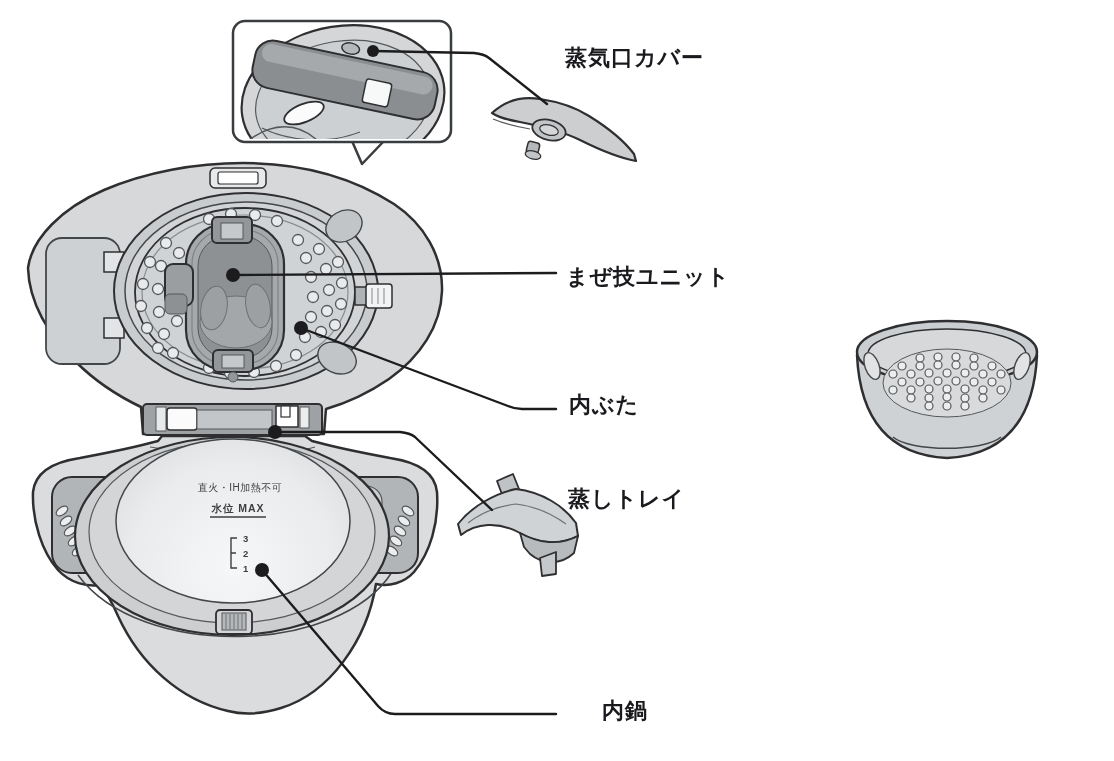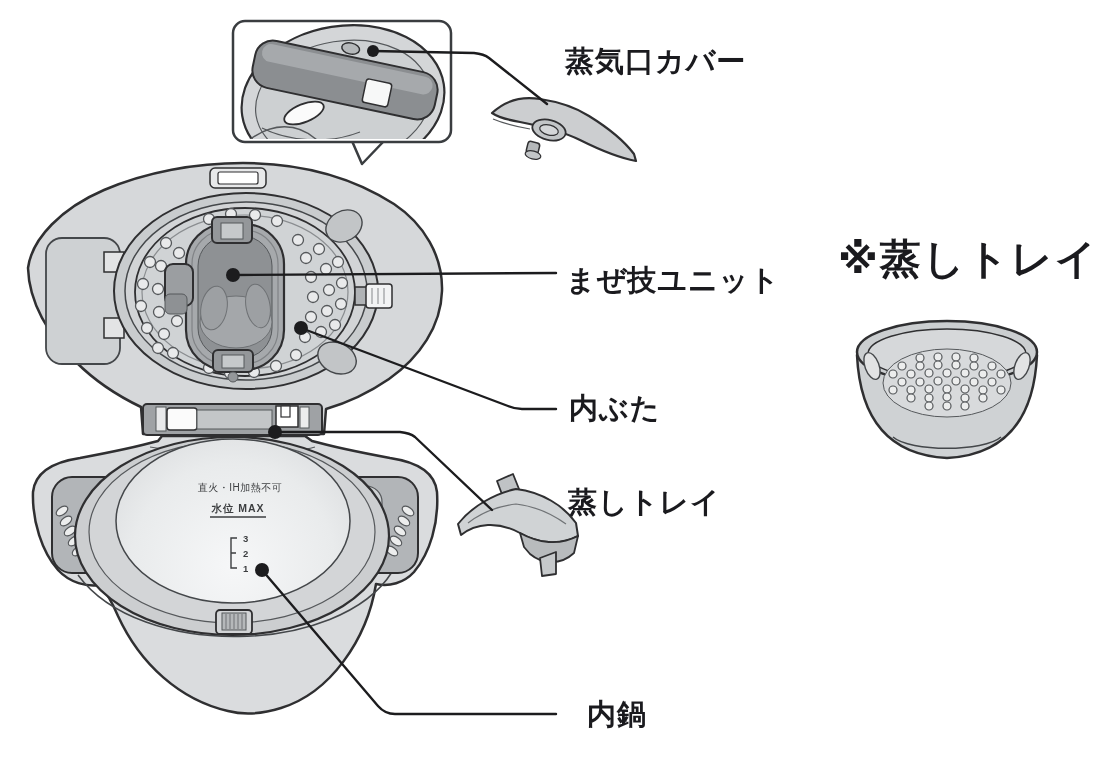--- a/index.html
+++ b/index.html
@@ -2,21 +2,21 @@
 <html><head>
 <meta charset="utf-8">
 <style>
   html,body{margin:0;padding:0;background:#ffffff;}
   #stage{
     position:relative;width:1114px;height:761px;background:#ffffff;overflow:hidden;
     font-family:"Liberation Sans","DejaVu Sans",sans-serif;
   }
   #art{position:absolute;left:0;top:0;}
   .part-label{
-    position:absolute;color:#1a1a1e;font-size:29px;font-weight:600;
+    position:absolute;color:#1a1a1e;font-size:22px;font-weight:600;
     letter-spacing:1px;white-space:nowrap;line-height:1.1;
   }
   .part-label.big{font-size:41px;font-weight:700;letter-spacing:2px;}
   .dome-text{fill:#3c3e40;}
 </style>
 </head>
 <body>
 
 <div id="stage">
 
@@ -290,21 +290,20 @@
     <circle cx="301" cy="328" r="7"></circle>
     <circle cx="275" cy="432" r="7"></circle>
     <circle cx="262" cy="570" r="7"></circle>
   </g>
 </svg>
 
 <div class="part-label" style="left:565px;top:46px;">蒸気口カバー</div>
 
 <div class="part-label" style="left:566px;top:265px;">まぜ技ユニット</div>
 
-<div class="part-label big" style="left:838px;top:237px;">※蒸しトレイ</div>
 
 <div class="part-label" style="left:569px;top:393px;text-align:center;">内ぶた</div>
 
 <div class="part-label" style="left:568px;top:487px;">蒸しトレイ</div>
 
-<div class="part-label" style="left:587px;top:699px;">内鍋</div>
+<div class="part-label" style="left:602px;top:699px;">内鍋</div>
 
 </div>
 
 </body></html>

